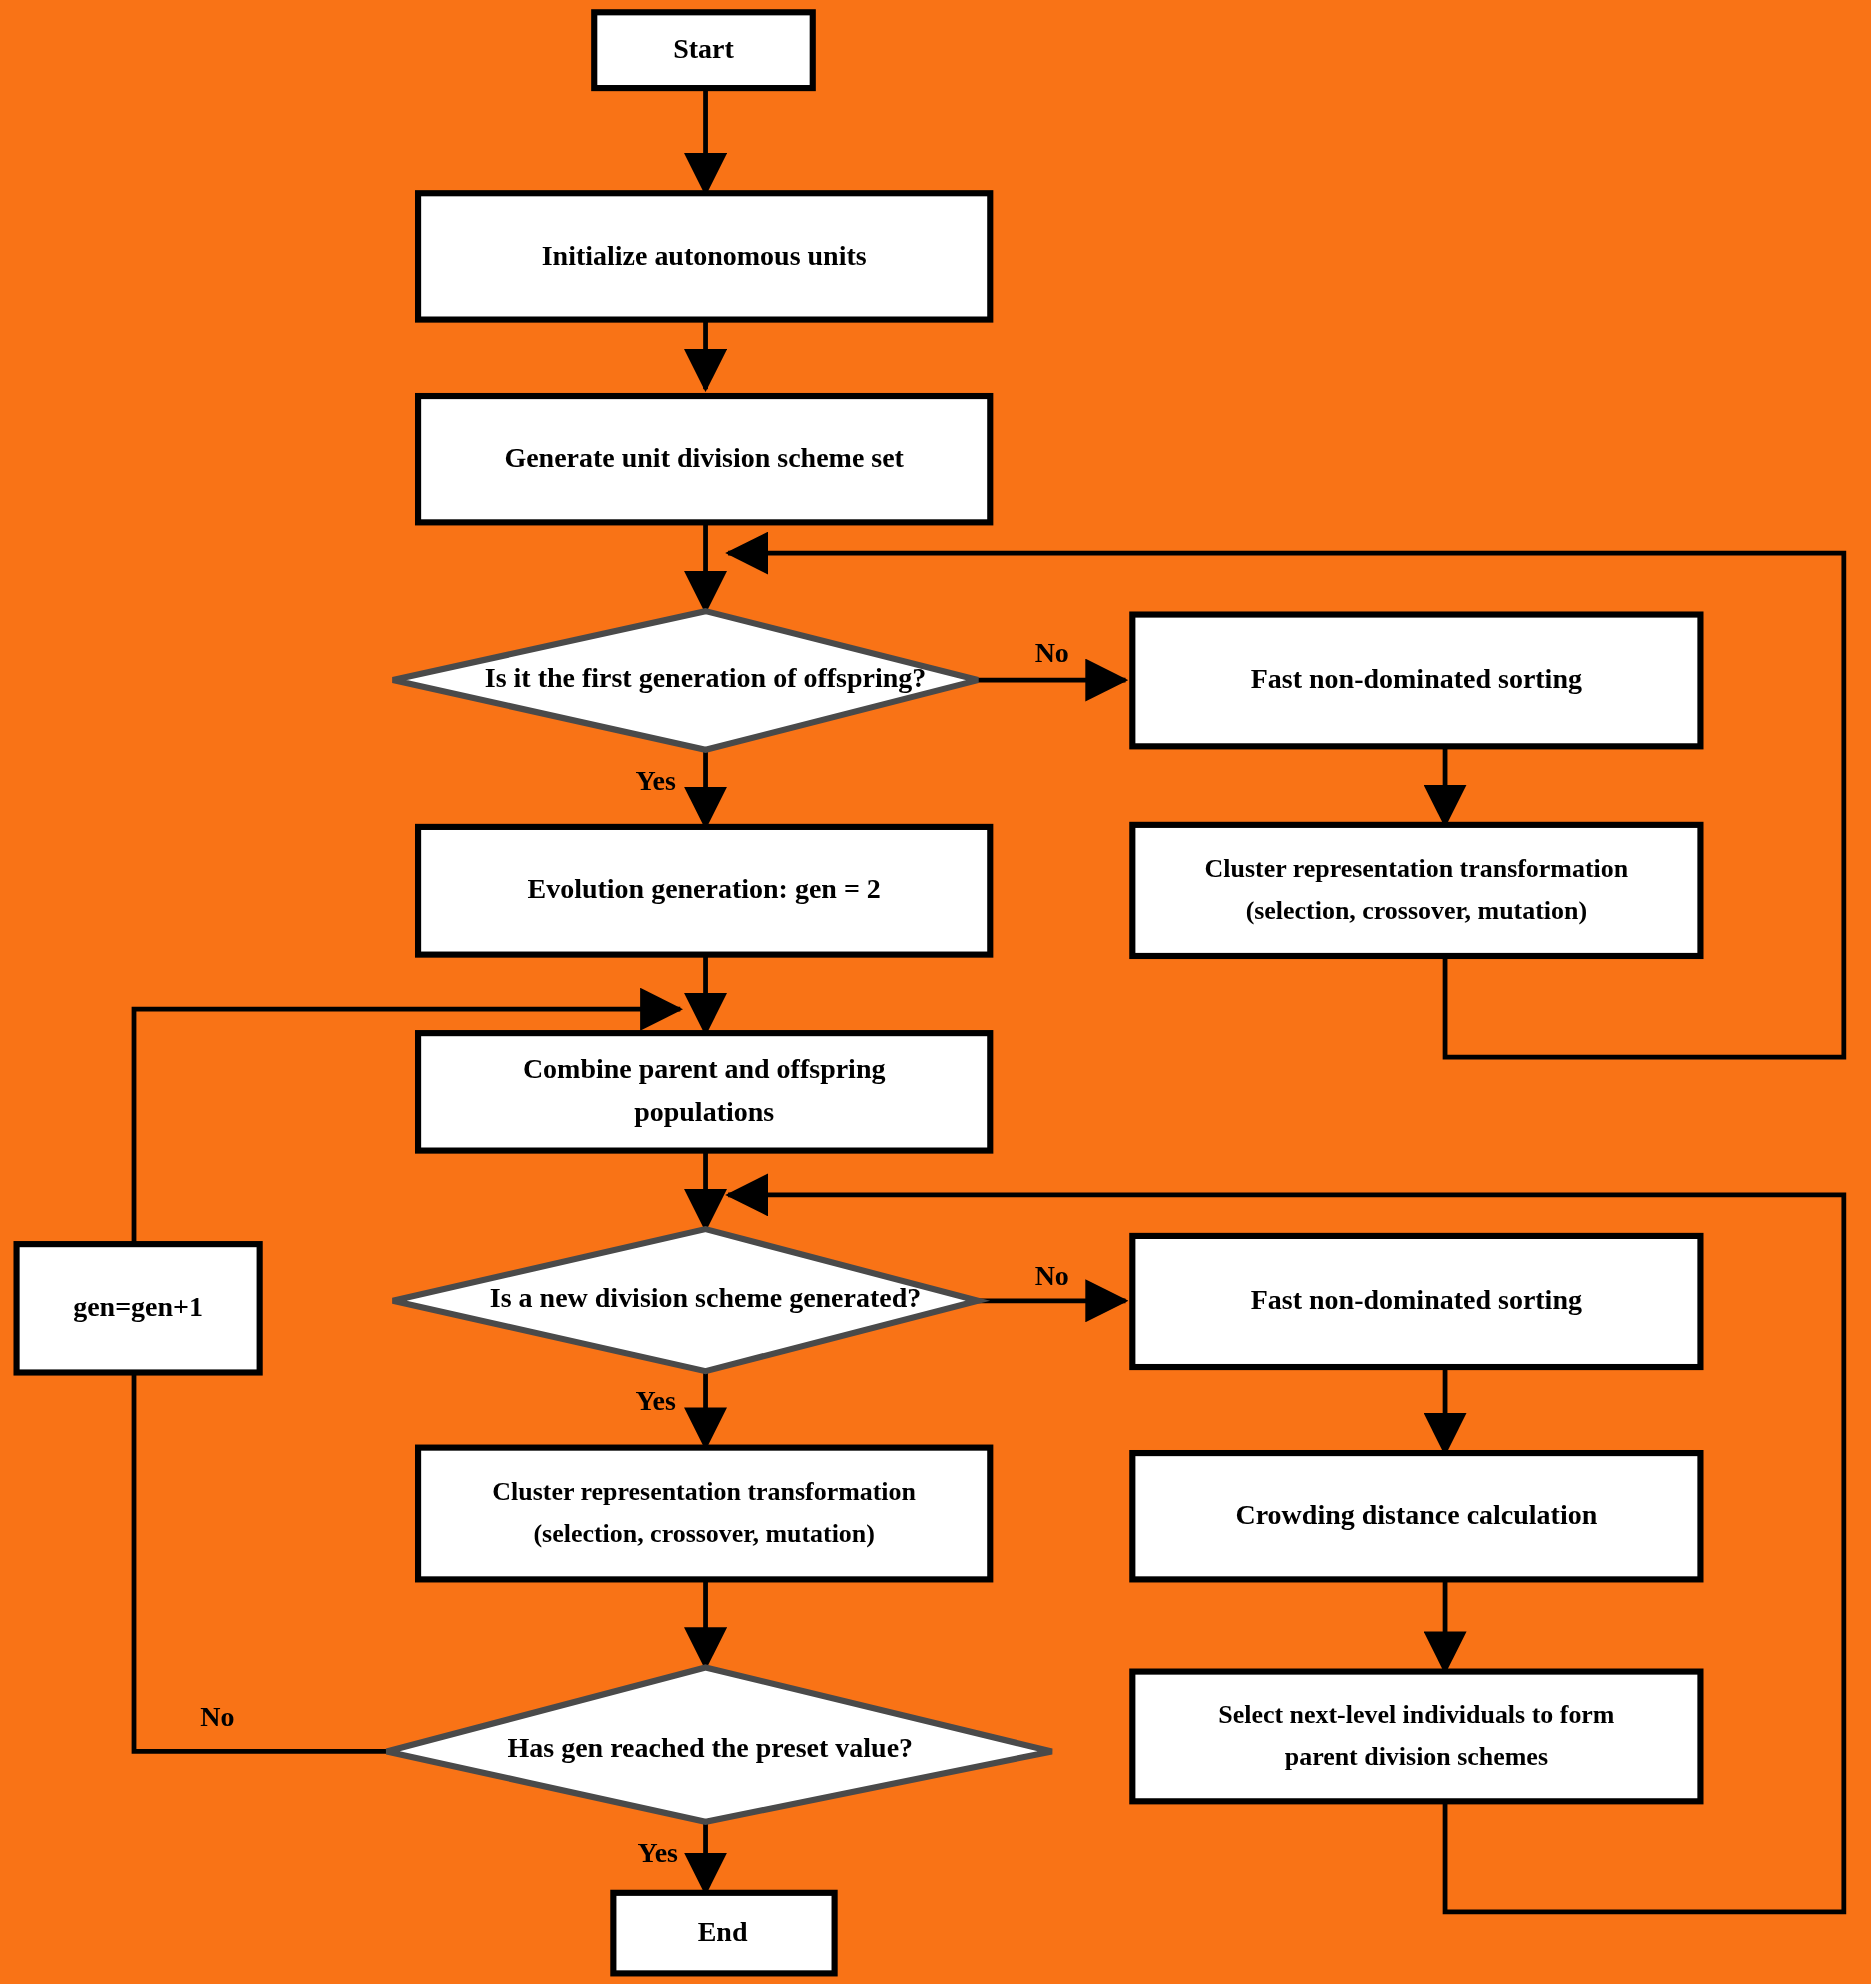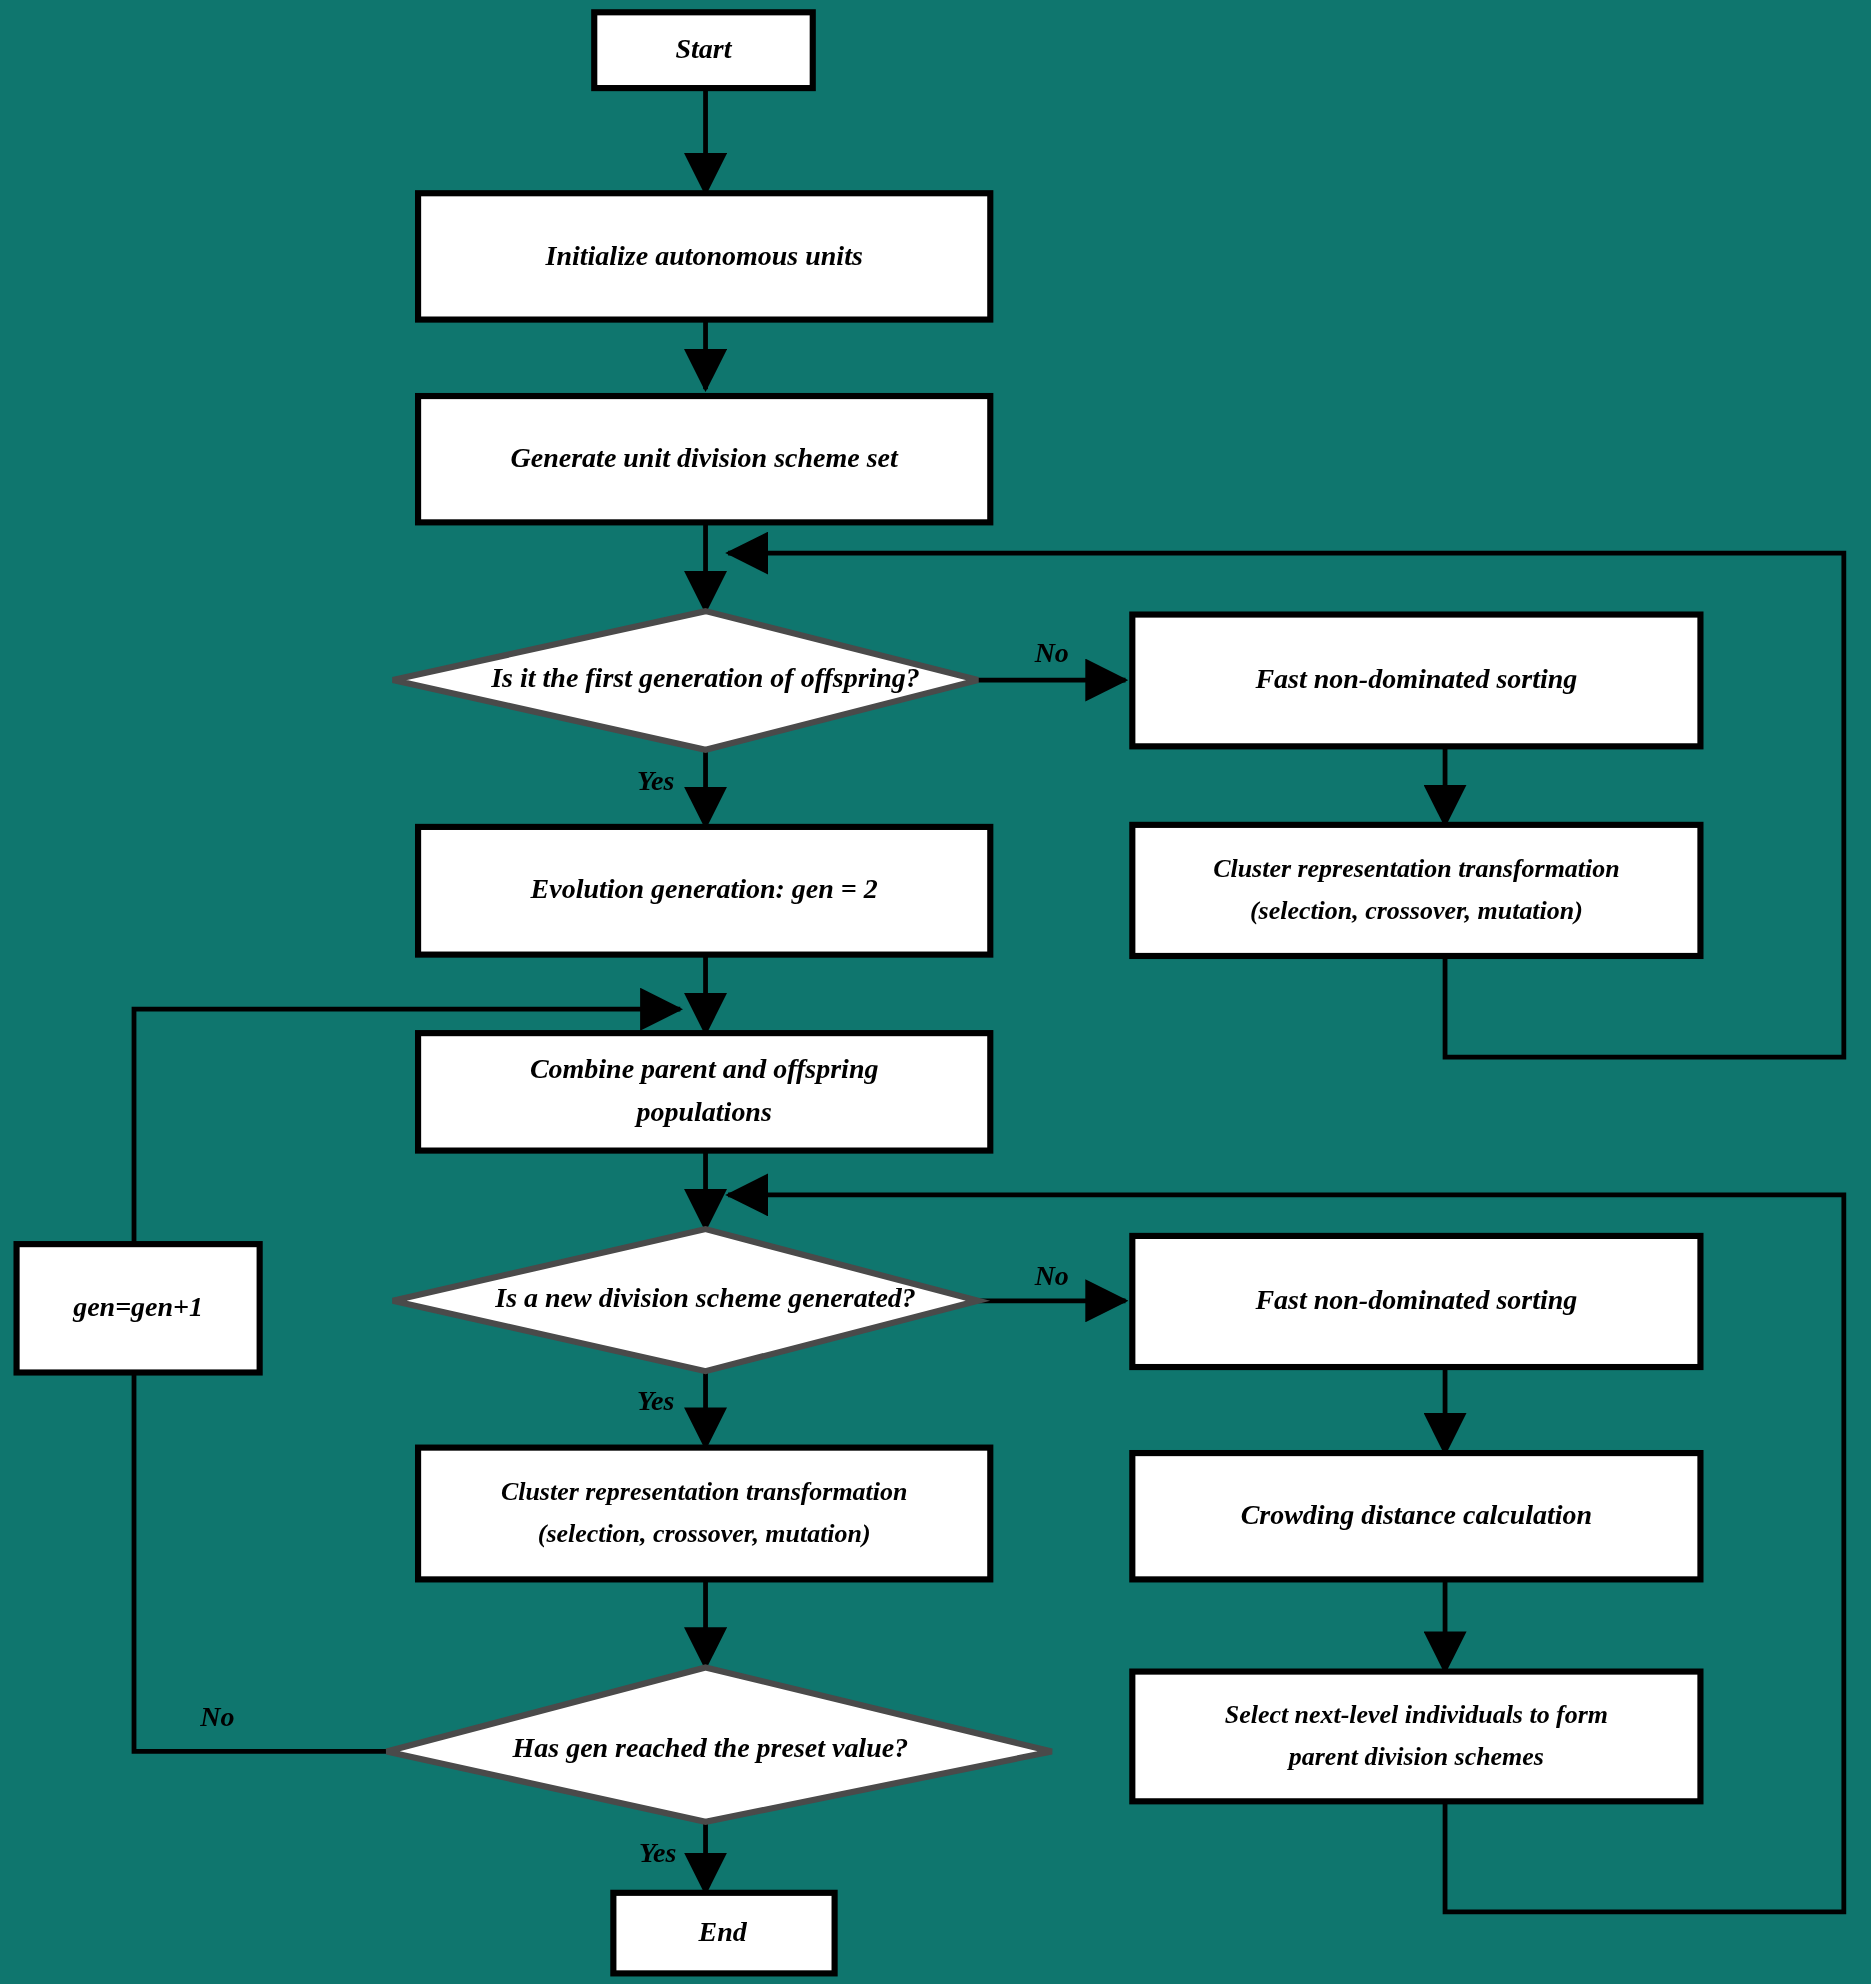--- a/index.html
+++ b/index.html
@@ -4,23 +4,22 @@
 <style>
   html, body {
     margin: 0;
     padding: 0;
     background: #ffffff;
   }
   #stage {
     position: relative;
     width: 1872px;
     height: 1985px;
-    background: #0f766e;
+    background: #f97316;
     font-family: "Liberation Serif", "DejaVu Serif", serif;
-    font-style: italic;
   }
   svg#flow {
     position: absolute;
     top: 0; left: 0;
     width: 1872px;
     height: 1985px;
     display: block;
   }
   .node-box {
     fill: #ffffff;

